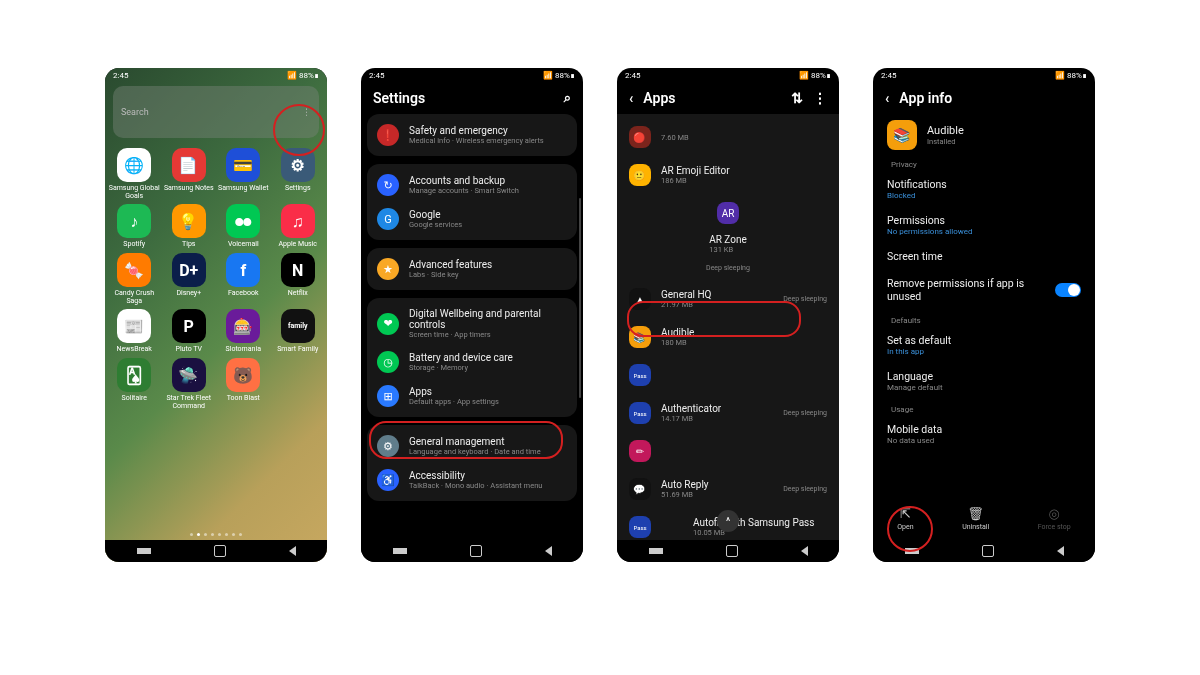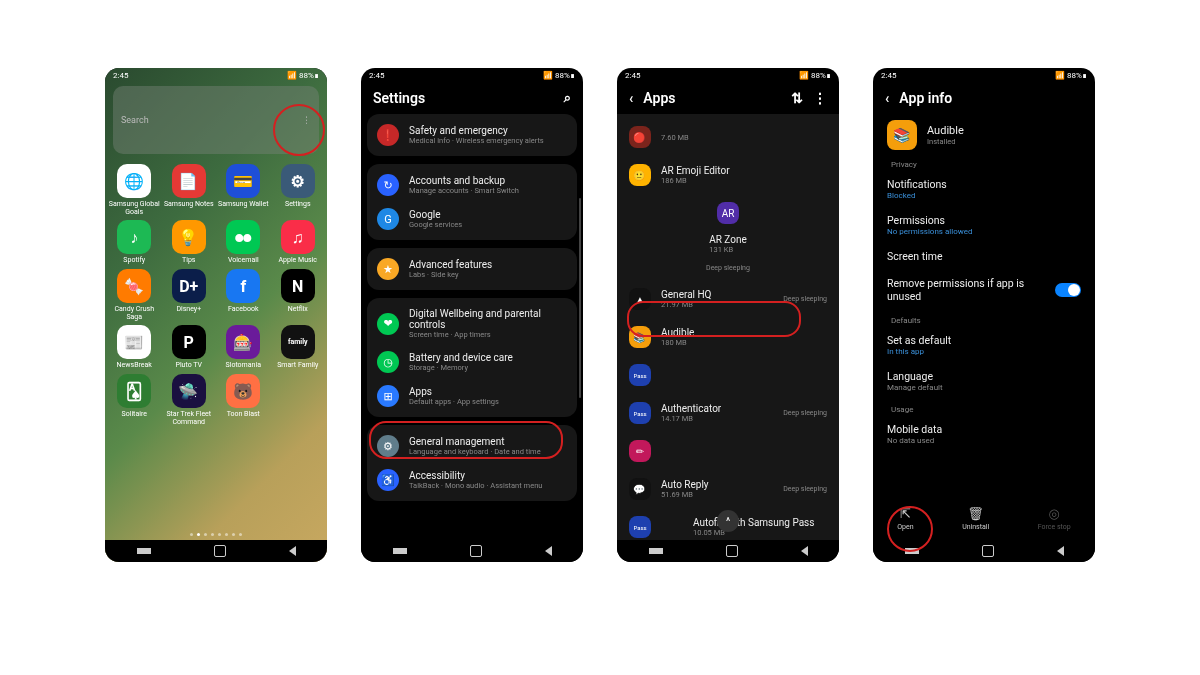--- a/index.html
+++ b/index.html
@@ -53,21 +53,21 @@
     height: 100%;
     position: relative;
   }
   .search-pill {
     margin: 4px 8px;
     height: 36px;
     background: rgba(120,130,120,0.45);
     border-radius: 10px;
     display: flex;
     align-items: center;
-    padding: 16px 8px;
+    padding: 8px 8px;
     color: #bbb;
     font-size: 9px;
     justify-content: space-between;
   }
   .app-grid {
     padding: 6px 2px;
     display: grid;
     grid-template-columns: repeat(4, 1fr);
     gap: 4px 0;
     justify-items: center;

